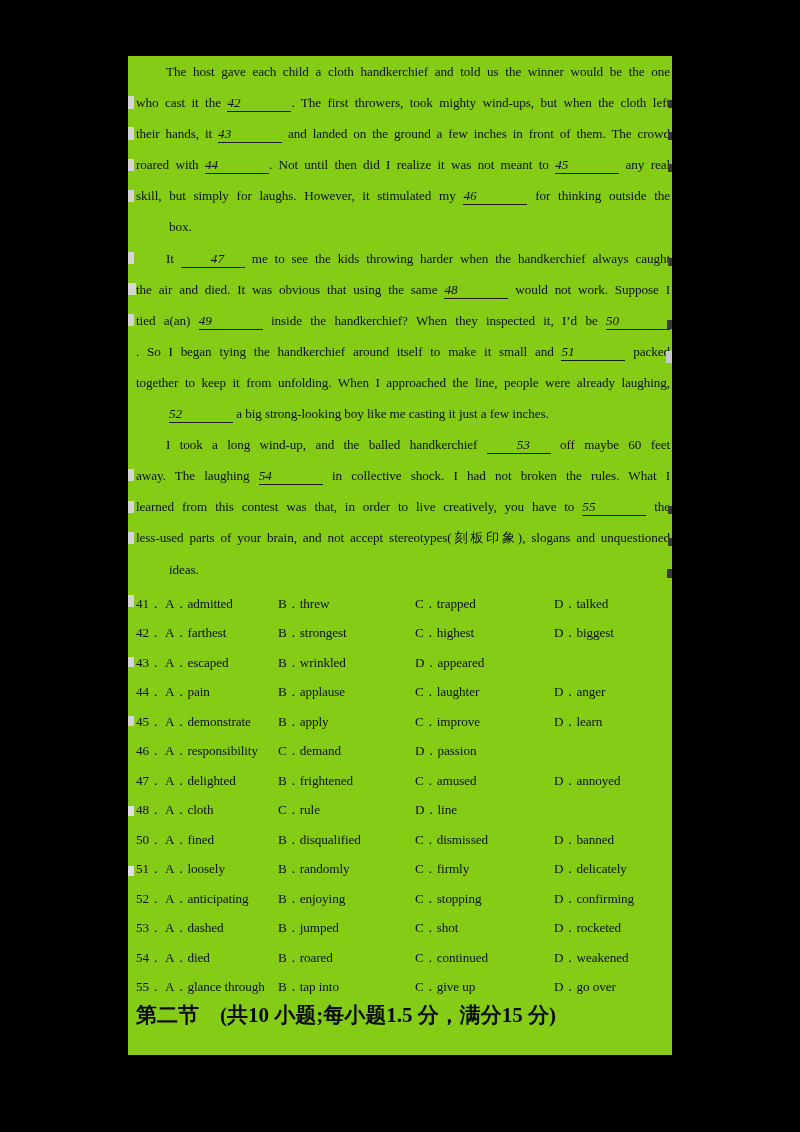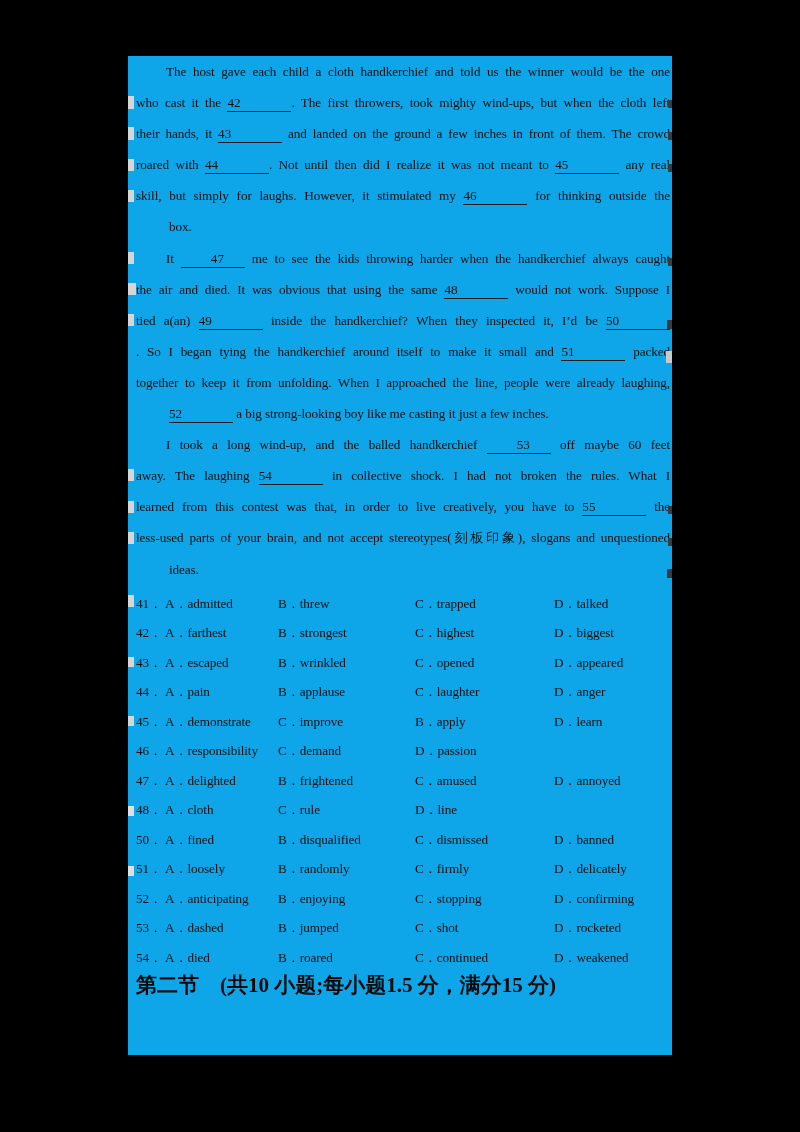--- a/index.html
+++ b/index.html
@@ -7,21 +7,21 @@
     width: 800px; height: 1132px;
     background: #000000;
     position: relative;
     font-family: "Liberation Serif", "DejaVu Serif", serif;
     overflow: hidden;
   }
   .paper {
     position: absolute;
     left: 128px; top: 56px;
     width: 544px; height: 999px;
-    background: #0ea5e9;
+    background: #84cc16;
     color: #101010;
     box-sizing: border-box;
     padding: 0 2px 0 8px;
     overflow: hidden;
   }
   
   .passage .line {
     font-size: 13.2px;
     line-height: 31.1px;
     height: 31.1px;
@@ -33,20 +33,21 @@
   }
   .passage .line.indent { text-indent: 30px; }
   .passage .line.nojust { text-align-last: left; margin-left: 33px; }
   .blank {
     display: inline-block;
     width: 64px;
     text-align: right;
     border-bottom: 1.3px solid #1c1c1c;
     line-height: 16px;
     letter-spacing: 0;
+    font-style: italic;
   }
   
   .options { margin-top: 4px; }
   .q-row {
     display: grid;
     grid-template-columns: 29px 113px 137px 139px auto;
     font-size: 13.2px;
     line-height: 29.5px;
     height: 29.5px;
     white-space: nowrap;
@@ -105,35 +106,34 @@
         <span class="cell num">42．</span>
         <span class="cell">A．farthest</span>
         <span class="cell">B．strongest</span>
         <span class="cell">C．highest</span>
         <span class="cell">D．biggest</span>
       </div>
       <div class="q-row">
         <span class="cell num">43．</span>
         <span class="cell">A．escaped</span>
         <span class="cell">B．wrinkled</span>
-        <span class="cell">C．opened</span>
         <span class="cell">D．appeared</span>
       </div>
       <div class="q-row">
         <span class="cell num">44．</span>
         <span class="cell">A．pain</span>
         <span class="cell">B．applause</span>
         <span class="cell">C．laughter</span>
         <span class="cell">D．anger</span>
       </div>
       <div class="q-row">
         <span class="cell num">45．</span>
         <span class="cell">A．demonstrate</span>
+        <span class="cell">B．apply</span>
         <span class="cell">C．improve</span>
-        <span class="cell">B．apply</span>
         <span class="cell">D．learn</span>
       </div>
       <div class="q-row">
         <span class="cell num">46．</span>
         <span class="cell">A．responsibility</span>
         <span class="cell">C．demand</span>
         <span class="cell">D．passion</span>
       </div>
       <div class="q-row">
         <span class="cell num">47．</span>
@@ -175,20 +175,27 @@
         <span class="cell">B．jumped</span>
         <span class="cell">C．shot</span>
         <span class="cell">D．rocketed</span>
       </div>
       <div class="q-row">
         <span class="cell num">54．</span>
         <span class="cell">A．died</span>
         <span class="cell">B．roared</span>
         <span class="cell">C．continued</span>
         <span class="cell">D．weakened</span>
+      </div>
+      <div class="q-row">
+        <span class="cell num">55．</span>
+        <span class="cell">A．glance through</span>
+        <span class="cell">B．tap into</span>
+        <span class="cell">C．give up</span>
+        <span class="cell">D．go over</span>
       </div>
     </div>
 
   <div class="footer">
     <span class="label">第二节</span><span class="info">(共10 小题;每小题1.5 分，满分15 分)</span>
   </div>
 
   <div class="artifact l" style="top:40px;height:13px;"></div>
   <div class="artifact l" style="top:71px;height:13px;"></div>
   <div class="artifact l" style="top:103px;height:12px;"></div>

